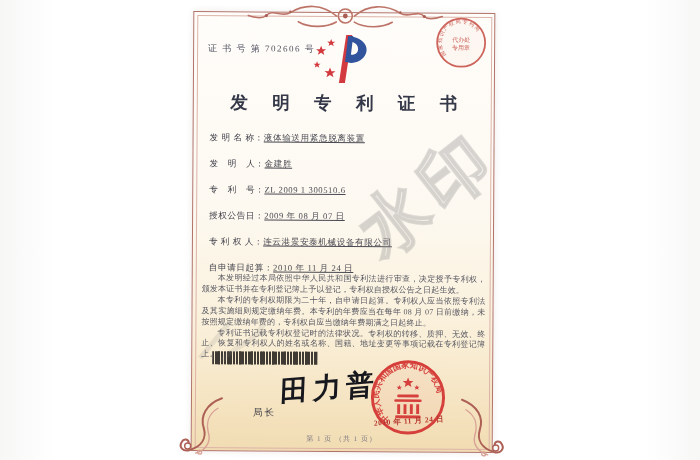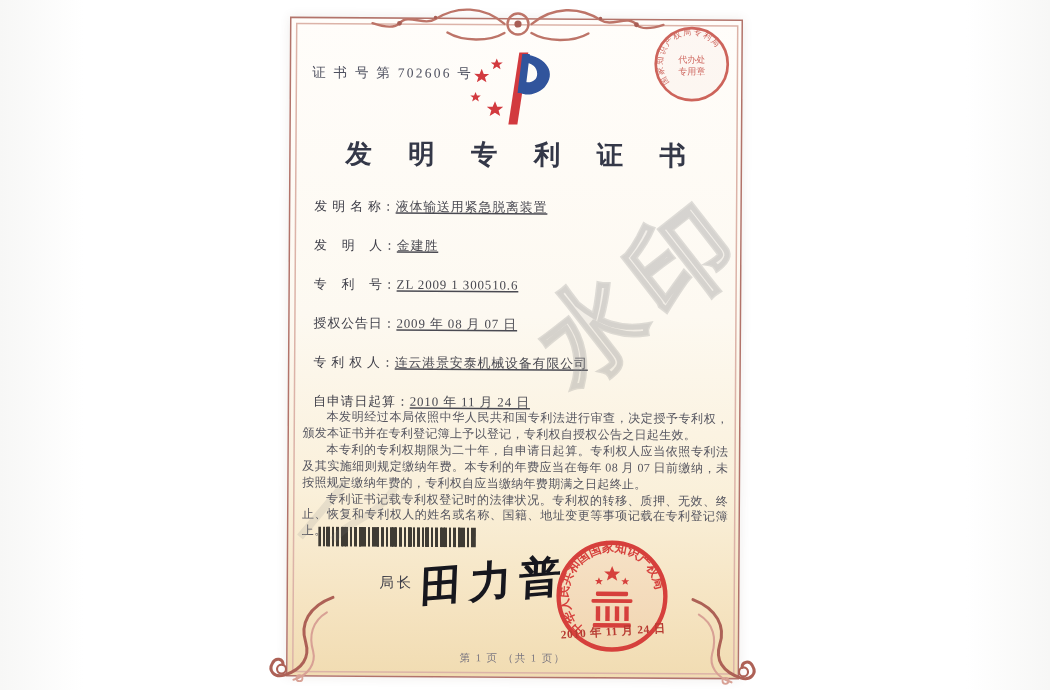--- a/index.html
+++ b/index.html
@@ -36,21 +36,21 @@
     font-size:8px; line-height:10.9px; color:#565660; text-align:justify; letter-spacing:0.2px; }
   .bodytext p { text-indent:2em; margin:0; }
 
   
   .barcode { position:absolute; left:20px; top:339px; width:105px; height:13px;
     background-image:
       repeating-linear-gradient(90deg,#26231f 0px,#26231f 1.5px,rgba(0,0,0,0) 1.5px,rgba(0,0,0,0) 3px),
       repeating-linear-gradient(90deg,rgba(0,0,0,0) 0px,rgba(0,0,0,0) 5px,#26231f 5px,#26231f 7.5px,rgba(0,0,0,0) 7.5px,rgba(0,0,0,0) 11px);
     opacity:.88; }
 
-  .chief { position:absolute; left:61px; top:370px; font-size:9.5px; color:#3c3c46; letter-spacing:2px; }
+  .chief { position:absolute; left:61px; top:394px; font-size:9.5px; color:#3c3c46; letter-spacing:2px; }
   .signature { position:absolute; left:88px; top:356px; font-size:28px; font-weight:700; color:#17171e;
     letter-spacing:5px; transform:rotate(-5deg) skewX(-7deg); font-family:"DejaVu Serif","Liberation Serif",serif; }
 
   .seal { position:absolute; left:177px; top:345px; }
   .seal-date { position:absolute; left:170px; top:403px; width:94px; text-align:center;
     font-size:7.6px; font-weight:700; color:#b73a31; transform:rotate(-4deg); letter-spacing:0.5px; }
 
   .pagenum { position:absolute; left:0; top:421px; width:100%; text-align:center;
     font-size:7px; color:#7a7680; letter-spacing:1px; }
 

